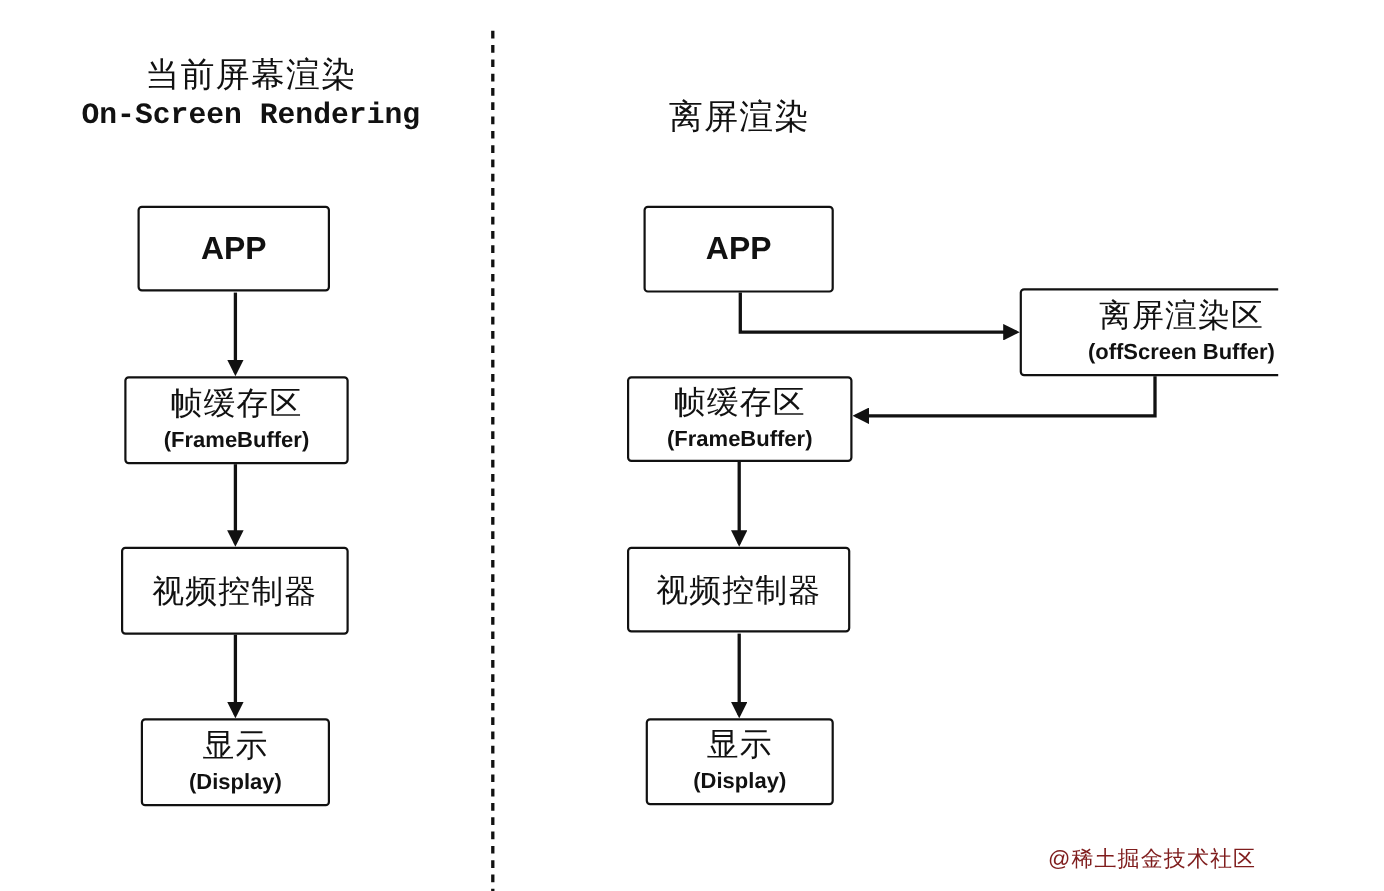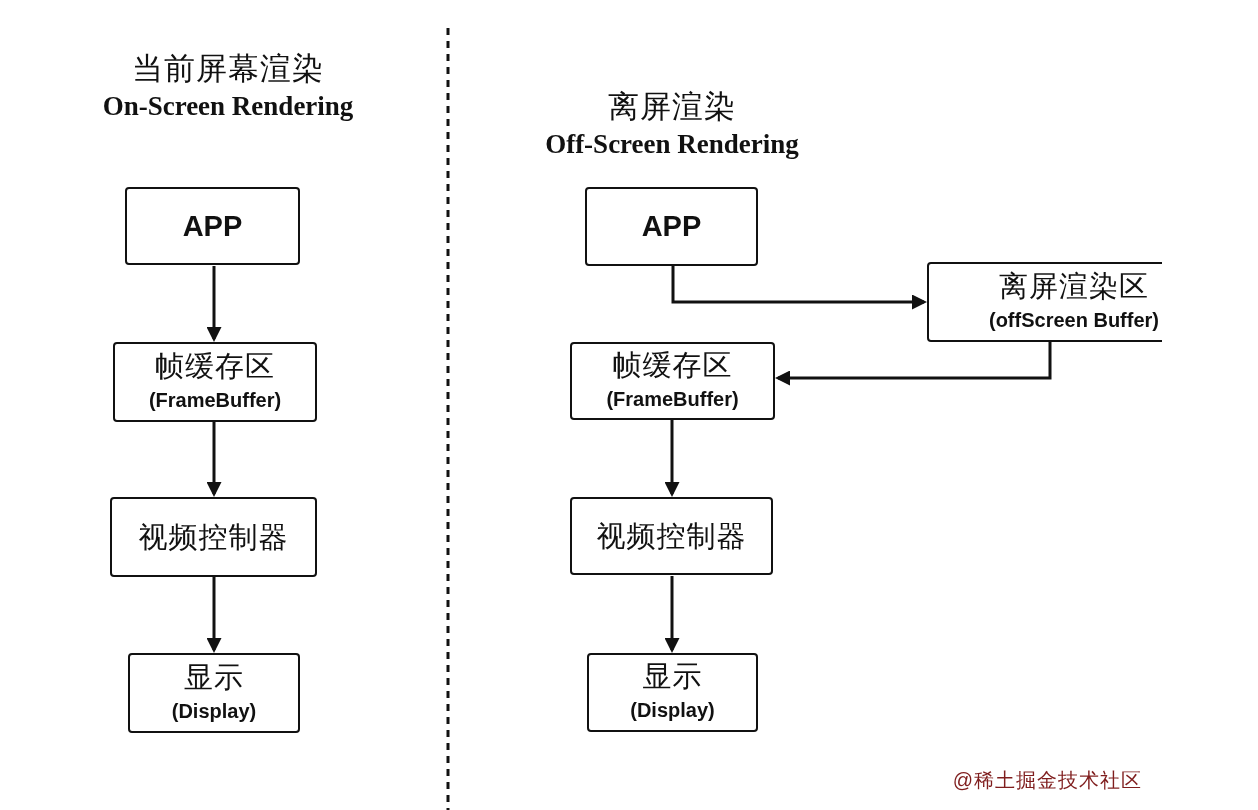--- a/index.html
+++ b/index.html
@@ -26,21 +26,21 @@
   .title .t-zh {
     display: block;
     font-family: "DejaVu Serif", "Liberation Serif", serif;
     font-size: 31px;
     line-height: 40px;
     color: #111111;
     letter-spacing: 1px;
   }
   .title .t-en {
     display: block;
-    font-family: Liberation Serif, serif;
+    font-family: Liberation Mono, monospace;
     font-weight: 600;
     font-size: 27px;
     line-height: 36px;
     color: #111111;
   }
   .box {
     position: absolute;
     box-sizing: border-box;
     border: 2.5px solid #111111;
     border-radius: 4px;
@@ -107,21 +107,20 @@
     <path d="M 672 576 V 650" fill="none" stroke="#111111" stroke-width="3" marker-end="url(#ah)"></path>
   </svg>
 
   <div class="title" style="left:48px; top:48px;">
     <span class="t-zh">当前屏幕渲染</span>
     <span class="t-en">On-Screen Rendering</span>
   </div>
 
   <div class="title" style="left:492px; top:48px;margin-top:38px;">
     <span class="t-zh">离屏渲染</span>
-    <span class="t-en">Off-Screen Rendering</span>
   </div>
 
   <div class="box" style="left:125px; top:187px; width:175px; height:78px;">
     <span class="app-label">APP</span>
   </div>
 
   <div class="box" style="left:113px; top:342px; width:204px; height:80px;">
     <span class="zh-label">帧缓存区</span>
     <span class="en-label">(FrameBuffer)</span>
   </div>

